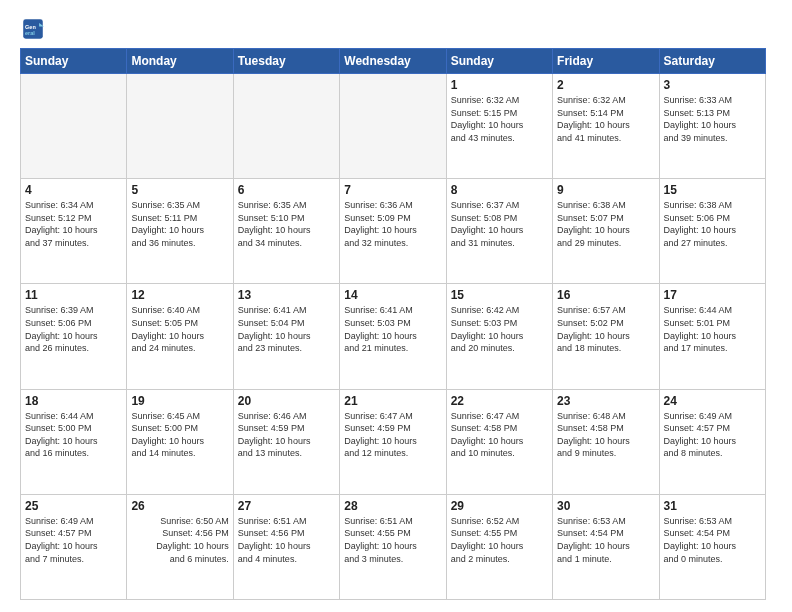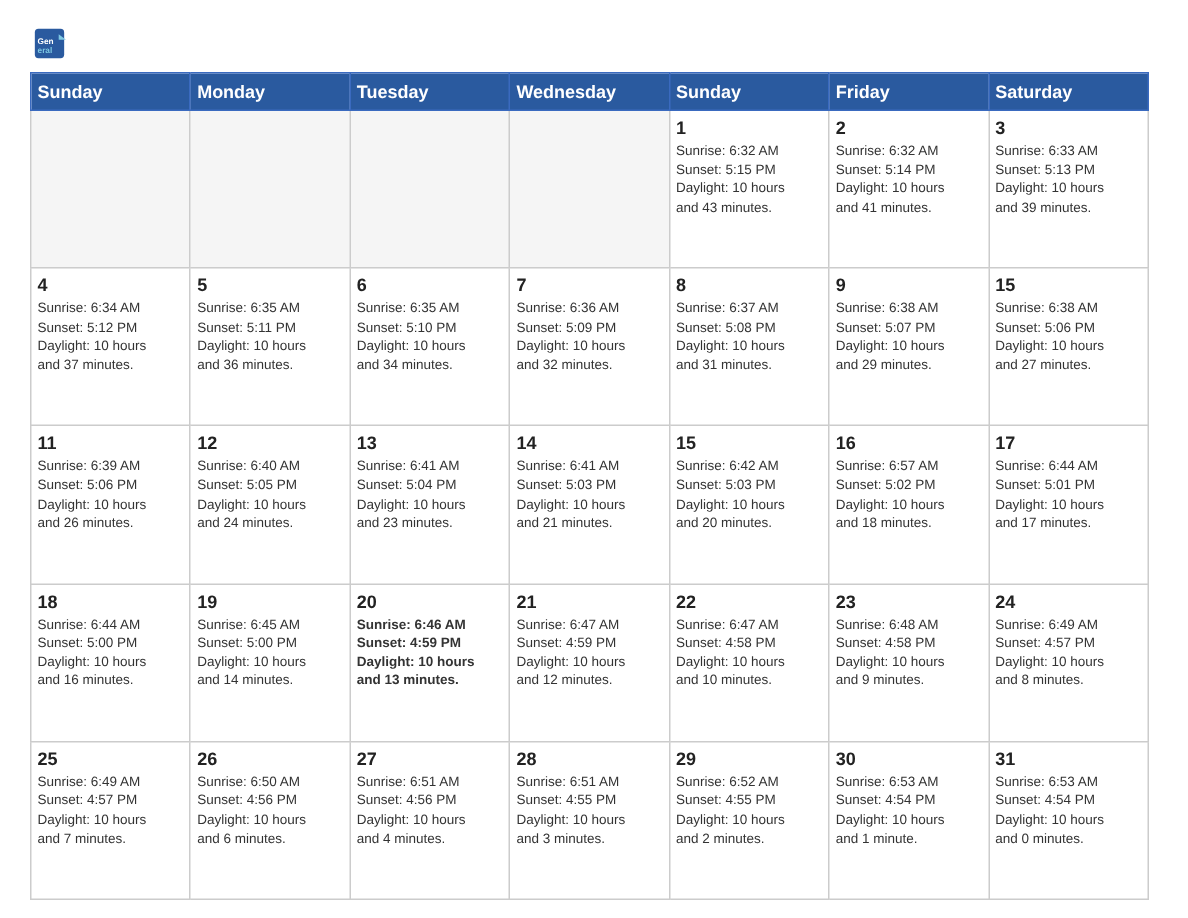--- a/index.html
+++ b/index.html
@@ -276,21 +276,21 @@
           </td>
           <td>
             <div class="day-number">19</div>
             <div class="day-info" style="white-space: pre-line;">Sunrise: 6:45 AM
 Sunset: 5:00 PM
 Daylight: 10 hours
 and 14 minutes.</div>
           </td>
           <td>
             <div class="day-number">20</div>
-            <div class="day-info" style="white-space: pre-line; font-weight: bold;">Sunrise: 6:46 AM
+            <div class="day-info" style="white-space: pre-line;">Sunrise: 6:46 AM
 Sunset: 4:59 PM
 Daylight: 10 hours
 and 13 minutes.</div>
           </td>
           <td>
             <div class="day-number">21</div>
             <div class="day-info" style="white-space: pre-line;">Sunrise: 6:47 AM
 Sunset: 4:59 PM
 Daylight: 10 hours
 and 12 minutes.</div>
@@ -320,21 +320,21 @@
         <tr>
           <td>
             <div class="day-number">25</div>
             <div class="day-info" style="white-space: pre-line;">Sunrise: 6:49 AM
 Sunset: 4:57 PM
 Daylight: 10 hours
 and 7 minutes.</div>
           </td>
           <td>
             <div class="day-number">26</div>
-            <div class="day-info" style="white-space: pre-line;">Sunrise: 6:50 AM
+            <div class="day-info" style="white-space: pre-line; text-align: right;">Sunrise: 6:50 AM
 Sunset: 4:56 PM
 Daylight: 10 hours
 and 6 minutes.</div>
           </td>
           <td>
             <div class="day-number">27</div>
             <div class="day-info" style="white-space: pre-line;">Sunrise: 6:51 AM
 Sunset: 4:56 PM
 Daylight: 10 hours
 and 4 minutes.</div>

